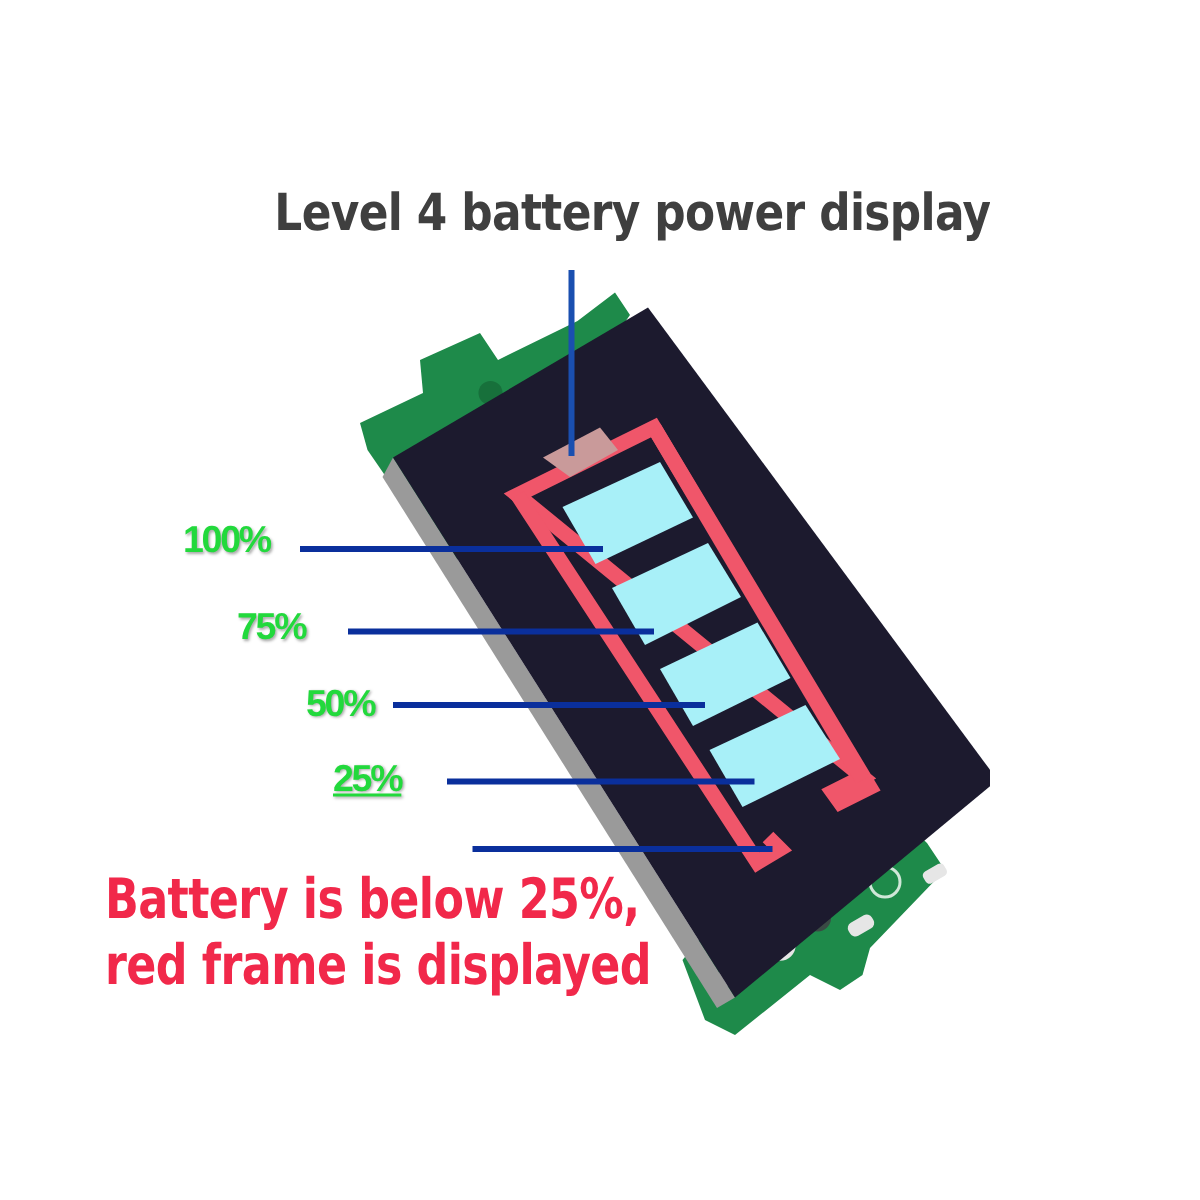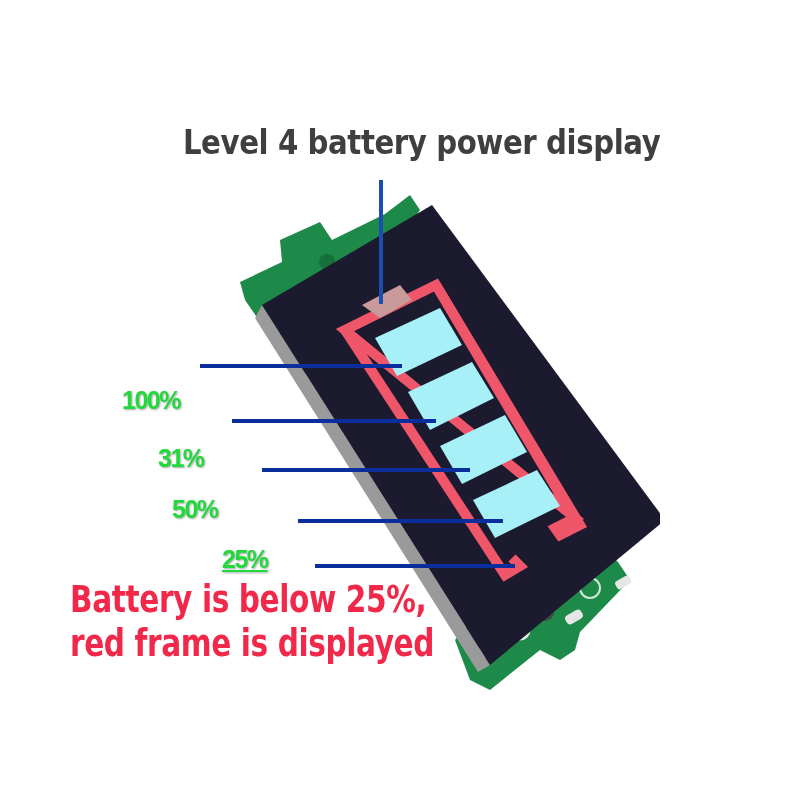--- a/index.html
+++ b/index.html
@@ -1,18 +1,18 @@
 <!DOCTYPE html>
 <html><head>
 <meta charset="utf-8">
 <style>
   html, body { margin:0; padding:0; background:#ffffff; }
   #stage { position:relative; width:660px; height:800px; overflow:hidden; background:#ffffff; font-family:"Liberation Sans", sans-serif; }
   .title { position:absolute; left:150px; top:122px; width:470px; text-align:center; font-family:"DejaVu Sans", sans-serif; font-weight:bold; font-size:34px; color:#3f3f3f; letter-spacing:-0.5px; transform:scaleX(0.86); transform-origin:center; white-space:nowrap; }
-  .pct { position:absolute; font-family:"Liberation Sans", sans-serif; font-weight:bold; font-size:25px; color:#22d93c; letter-spacing:-1.5px; text-shadow:1px 1px 2px rgba(0,0,0,0.35);margin-top:40px; }
+  .pct { position:absolute; font-family:"Liberation Sans", sans-serif; font-weight:bold; font-size:25px; color:#22d93c; letter-spacing:-1.5px; text-shadow:1px 1px 2px rgba(0,0,0,0.35); }
   .warn { position:absolute; left:70px; top:578px; font-family:"DejaVu Sans", sans-serif; font-weight:bold; font-size:37px; line-height:44px; color:#f1284a; transform:scaleX(0.8); transform-origin:left top; white-space:nowrap; letter-spacing:-0.5px; }
   svg { position:absolute; left:0; top:0; }
 </style>
 </head>
 <body>
 
 <div id="stage">
 
   <svg width="800" height="800" viewBox="0 0 800 800">
 
@@ -54,21 +54,21 @@
       <line x1="232" y1="421" x2="436" y2="421"></line>
       <line x1="262" y1="470" x2="470" y2="470"></line>
       <line x1="298" y1="521" x2="503" y2="521"></line>
       <line x1="315" y1="566" x2="515" y2="566"></line>
     </g>
   </svg>
 
   <div class="title">Level 4 battery power display</div>
 
   <div class="pct" style="left:122px; top:346px;">100%</div>
-  <div class="pct" style="left:158px; top:404px;">31%</div>
-  <div class="pct" style="left:172px; top:455px;">50%</div>
+  <div class="pct" style="left:158px; top:404px;">75%</div>
+  <div class="pct" style="left:204px; top:455px;">50%</div>
   <div class="pct" style="left:222px; top:505px;text-decoration:underline;">25%</div>
 
   <div class="warn">
     <div>Battery is below 25%,</div>
     <div>red frame is displayed</div>
   </div>
 </div>
 
 </body></html>

